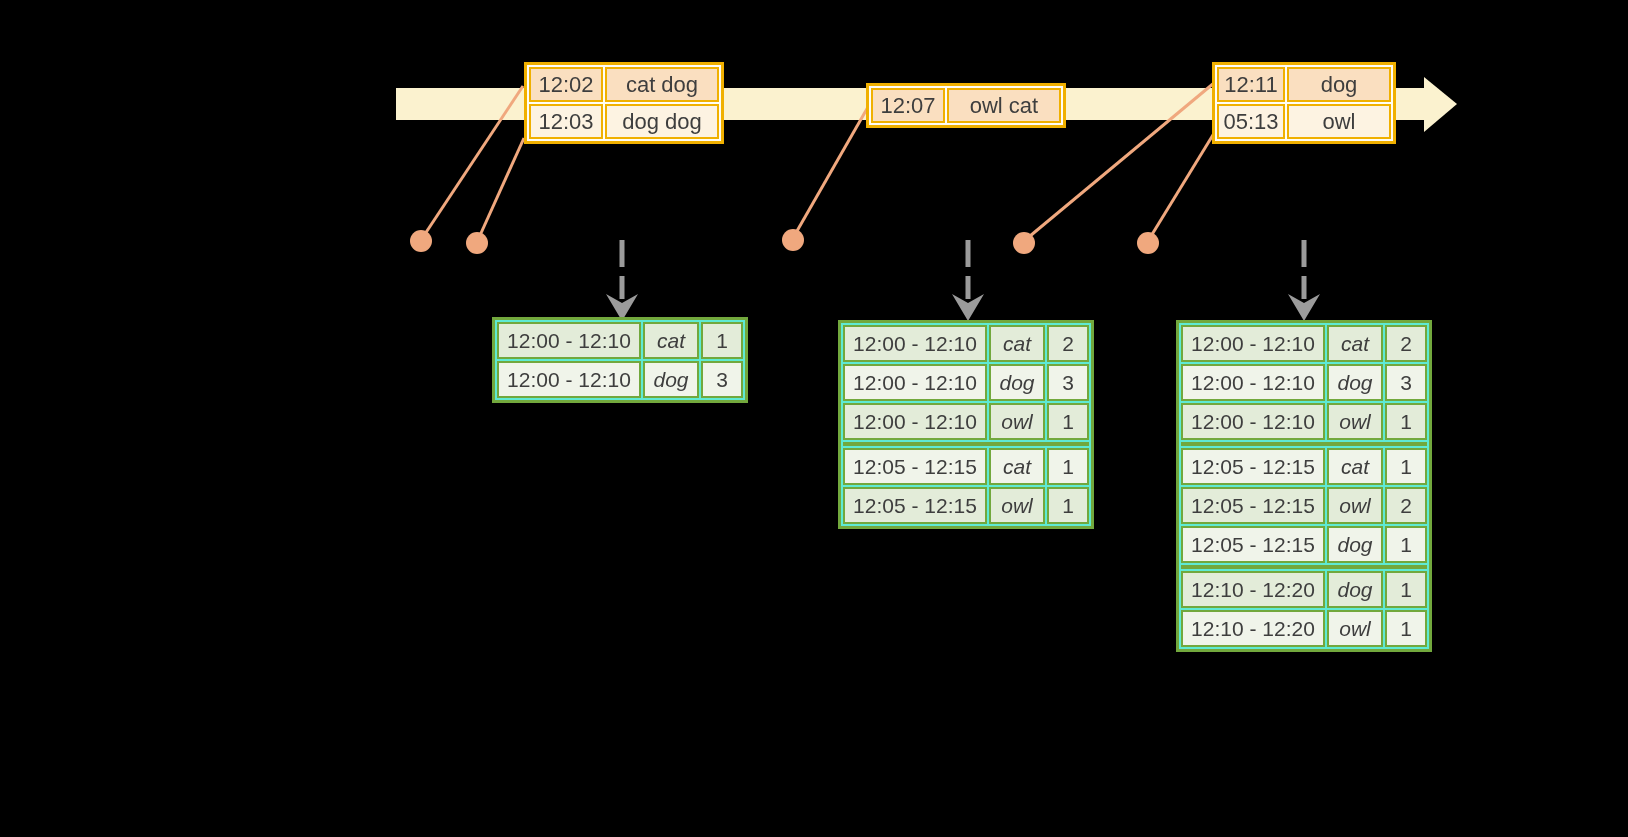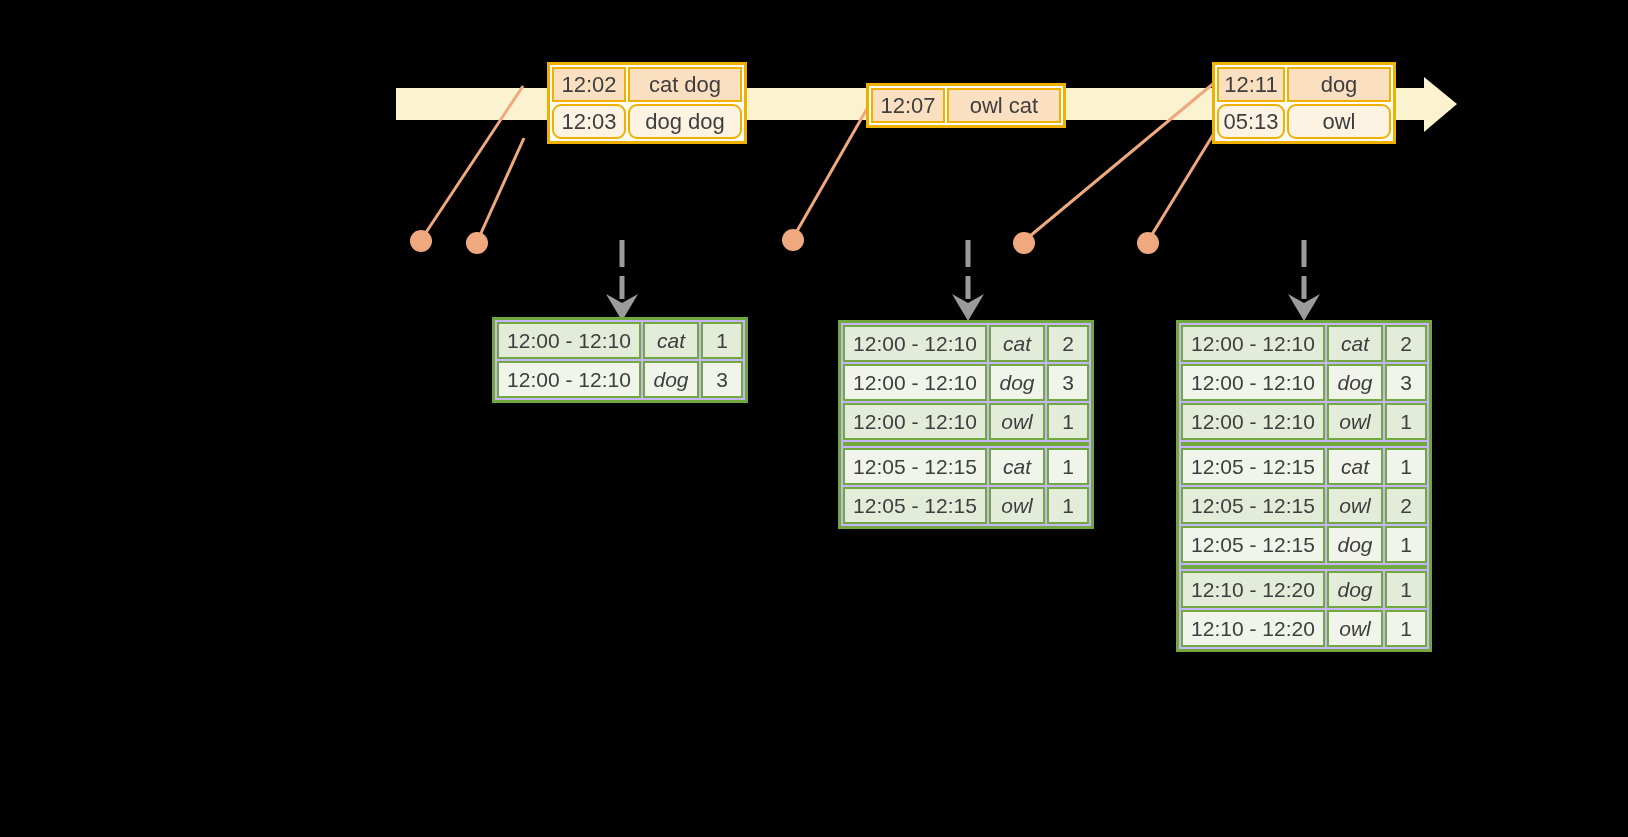--- a/index.html
+++ b/index.html
@@ -19,25 +19,25 @@
   .ecell {
     border:2px solid #F0B000; height:31px;
     display:flex; align-items:center; justify-content:center;
     font-size:22px; color:#3E3E3E;
   }
   .ecell.time  { width:70px; }
   .ecell.words { width:110px; }
   .etable.narrow .ecell.time  { width:64px; }
   .etable.narrow .ecell.words { width:100px; }
   .erow.dark  .ecell { background:#FADFC0; }
-  .erow.light .ecell { background:#FDF3E2;border-radius:9px; }
+  .erow.light .ecell { background:#FDF3E2; }
 
   
   .rtable {
-    position:absolute; z-index:3; background:#c4b5fd;
+    position:absolute; z-index:3; background:#5eead4;
     border:3px solid #72A83D; padding:2px;
     display:flex; flex-direction:column; gap:2px;
   }
   .rrow { display:flex; gap:2px; }
   .rcell {
     border:2px solid #72A83D; height:33px;
     display:flex; align-items:center; justify-content:center;
     font-size:21px; color:#3E3E3E;
   }
   .rcell.window { width:140px; }
@@ -78,21 +78,21 @@
       <line x1="968" y1="240" x2="968" y2="299"></line>
       <line x1="1304" y1="240" x2="1304" y2="299"></line>
     </g>
     <g fill="#9B9B9B">
       <path d="M606,294 L622,321 L638,294 L622,303 Z"></path>
       <path d="M952,294 L968,321 L984,294 L968,303 Z"></path>
       <path d="M1288,294 L1304,321 L1320,294 L1304,303 Z"></path>
     </g>
   </svg>
 
-  <div class="etable" style="left:547px; top:62px;">
+  <div class="etable" style="left:524px; top:62px;">
     <div class="erow dark">
       <div class="ecell time">12:02</div>
       <div class="ecell words">cat dog</div>
     </div>
     <div class="erow light">
       <div class="ecell time">12:03</div>
       <div class="ecell words">dog dog</div>
     </div>
   </div>
 

